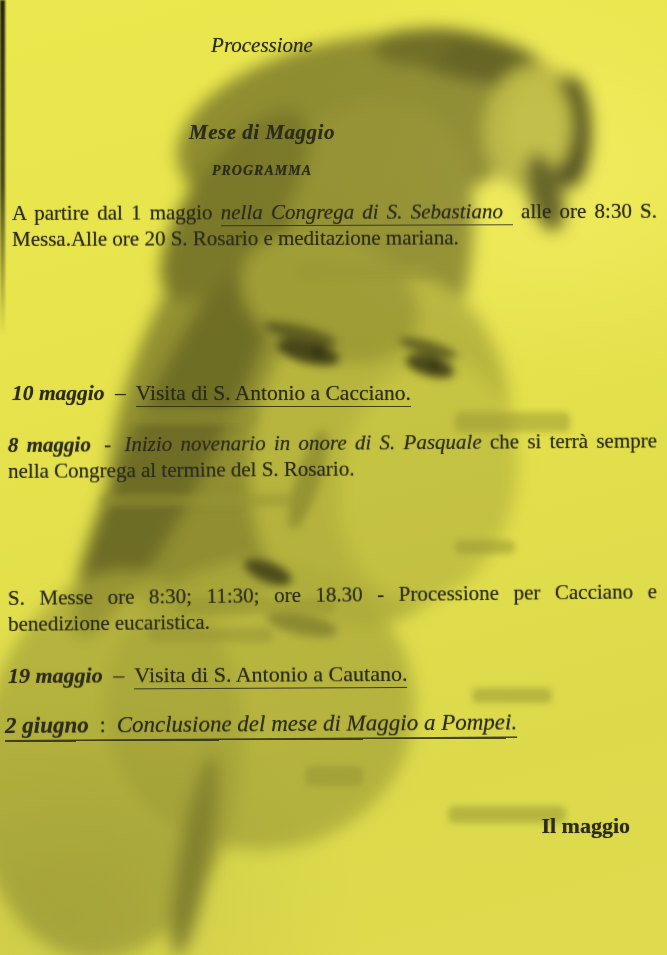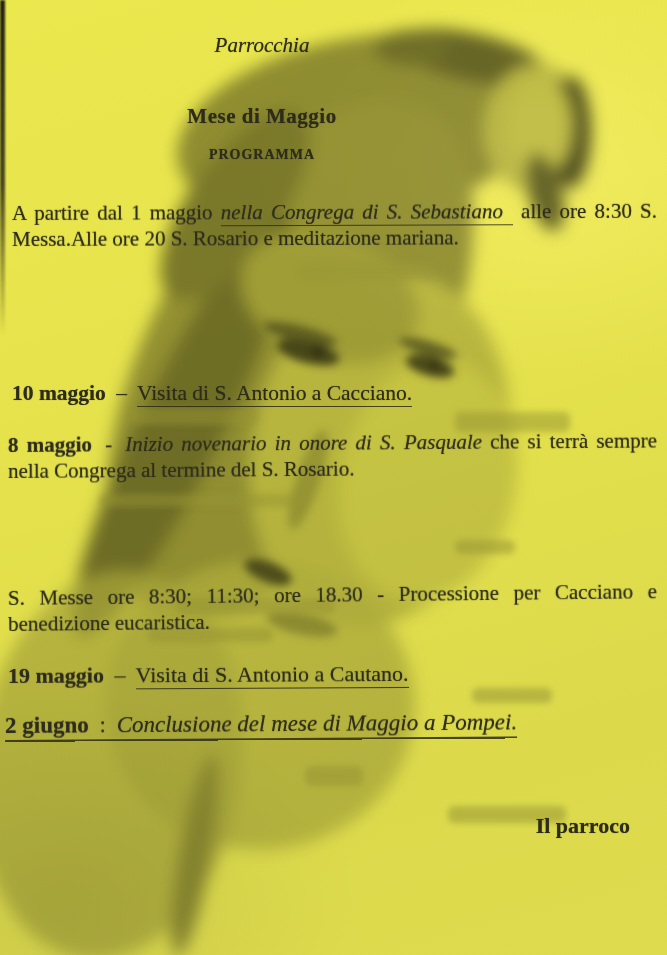--- a/index.html
+++ b/index.html
@@ -18,21 +18,21 @@
   .edge-strip{
     position:absolute;left:0;top:0;width:5px;height:335px;
     background:linear-gradient(#2020126 0%, #202012 2%, rgba(32,32,18,0.75) 60%, rgba(32,32,18,0) 100%);
     background:linear-gradient(#202012 0%, rgba(32,32,18,0.8) 55%, rgba(32,32,18,0) 100%);
     filter:blur(1.2px);
   }
   .abs{position:absolute;}
   .ctr{text-align:center;}
   .just{text-align:justify;}
   .it{font-style:italic;}
-  .bi{font-weight:bold;}
+  .bi{font-style:italic;font-weight:bold;margin-top:16px;}
   .b{font-weight:bold;}
   .u{border-bottom:1.6px solid rgba(44,42,24,0.85);padding-bottom:1px;}
   .soft{text-shadow:0 0 1px rgba(43,42,25,0.6);}
   .body-txt{font-size:21px;line-height:26px;}
   .parish-label{top:33px;left:0;width:524px;font-size:21px;}
   .parish-name{top:58px;left:0;width:560px;font-size:21px;}
   .month-title{top:104px;left:0;width:524px;font-size:21px;letter-spacing:0.5px;}
   .program-title{top:147px;left:0;width:524px;font-size:14px;letter-spacing:1px;}
   .intro{top:200px;left:12px;right:10px;transform:rotate(-0.2deg);transform-origin:left center;}
   .venue{padding-right:10px;}
@@ -108,21 +108,21 @@
       <rect x="175" y="598" width="160" height="16" rx="6"></rect>
       <rect x="148" y="628" width="125" height="14" rx="6"></rect>
       <rect x="472" y="688" width="80" height="15" rx="6"></rect>
       <rect x="305" y="766" width="58" height="20" rx="6"></rect>
       <rect x="448" y="806" width="118" height="17" rx="6"></rect>
     </g>
   </svg>
 
   <div class="edge-strip"></div>
 
-  <div class="abs ctr it soft parish-label">Parrocchia</div>
+  <div class="abs ctr it soft parish-label">Processione</div>
   <div class="abs ctr bi soft month-title">Mese di Maggio</div>
   <div class="abs ctr bi soft program-title">PROGRAMMA</div>
 
   <p class="abs just soft body-txt intro" style="margin:0;">
     <span>A partire dal 1 maggio</span>
     <span class="it u venue">nella Congrega di S. Sebastiano</span>
     <span>alle ore 8:30 S. Messa.Alle ore 20 S. Rosario e meditazione mariana.</span>
   </p>
 
 
@@ -149,15 +149,15 @@
   </div>
 
   <div class="abs soft ev2">
     <span class="u">
       <span class="bi">2 giugno</span>
       <span class="sep">:</span>
       <span class="it">Conclusione del mese di Maggio a Pompei.</span>
     </span>
   </div>
 
-  <div class="abs b soft sig">Il parroco</div>
+  <div class="abs b soft sig">Il maggio</div>
 
 </div>
 
 </body></html>

